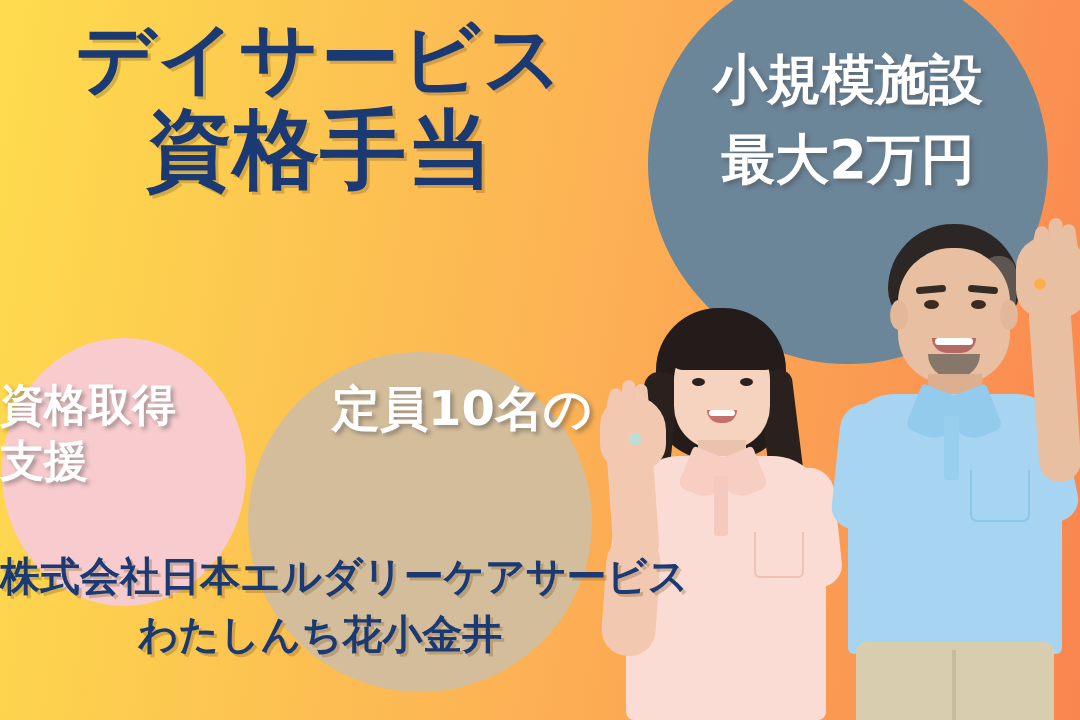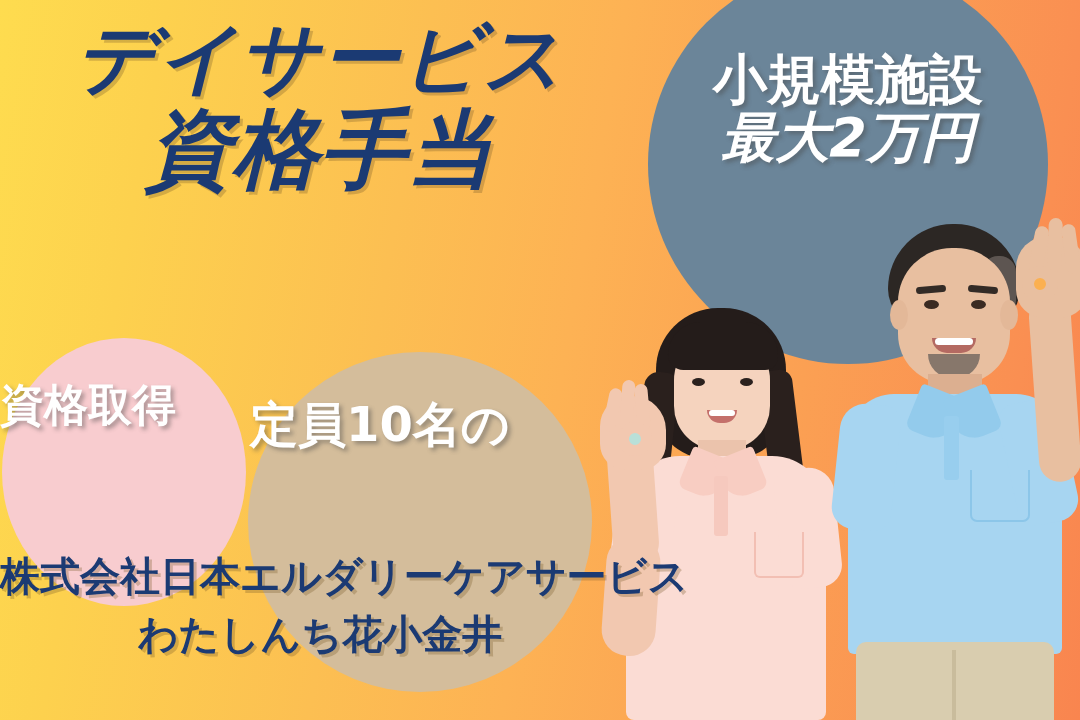--- a/index.html
+++ b/index.html
@@ -34,37 +34,37 @@
     text-shadow:3px 3px 0 rgba(120,90,40,.30);
     font-weight:700;
   }
   .white{
     color:#FFFFFF;
     text-shadow:3px 3px 4px rgba(70,70,70,.45);
     font-weight:700;
   }
 
   
-  .headline{left:0;top:18px;width:640px;text-align:center;font-style:italic;}
+  .headline{left:0;top:18px;width:640px;text-align:center;}
   .h-line1{font-size:78px;letter-spacing:2px;}
   .h-line2{font-size:86px;letter-spacing:1px;margin-top:6px;}
   .h-line3{font-size:58px;letter-spacing:1px;margin-top:10px;}
 
   
   .badge-slate{left:648px;top:52px;width:400px;text-align:center;}
   .badge-slate div{font-size:54px;letter-spacing:0px;}
-  .badge-slate div + div{margin-top:2px;font-style:italic;}
+  .badge-slate div + div{margin-top:24px;}
 
   
   .badge-pink{left:0px;top:382px;width:248px;text-align:left;}
   .badge-pink div{font-size:44px;}
   .badge-pink div + div{margin-top:10px;}
 
   
-  .badge-beige{left:250px;top:400px;width:342px;text-align:left;}
+  .badge-beige{left:250px;top:384px;width:342px;text-align:right;}
   .badge-beige div{font-size:48px;}
   .badge-beige div + div{margin-top:12px;}
 
   
   .footer{left:0;top:556px;width:640px;text-align:center;}
   .f-line1{font-size:40px;letter-spacing:0px;}
   .f-line2{font-size:40px;margin-top:16px;}
   .f-line3{font-size:40px;margin-top:4px;}
 
   
@@ -203,20 +203,21 @@
     <div class="navy h-line2">資格手当</div>
   </div>
 
   <div class="tx badge-slate">
     <div class="white">小規模施設</div>
     <div class="white">最大2万円</div>
   </div>
 
   <div class="tx badge-pink">
     <div class="white">資格取得</div>
+    <div class="white">支援</div>
   </div>
 
   <div class="tx badge-beige">
     <div class="white">定員10名の</div>
   </div>
 
   <div class="tx footer">
     <div class="navy f-line1">株式会社日本エルダリーケアサービス</div>
     <div class="navy f-line2">わたしんち花小金井</div>
   </div>

